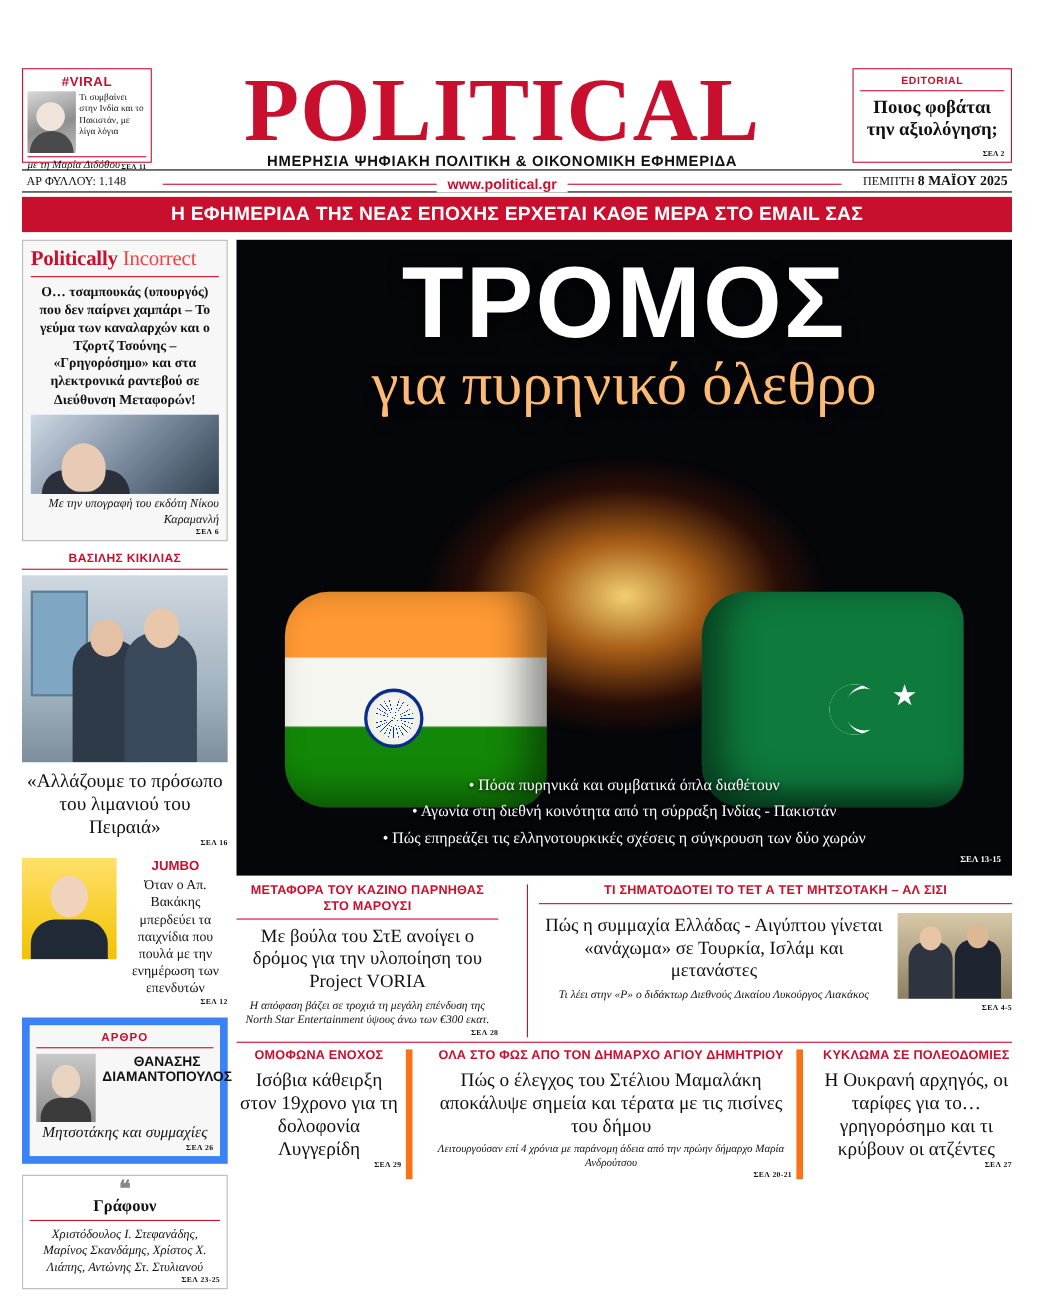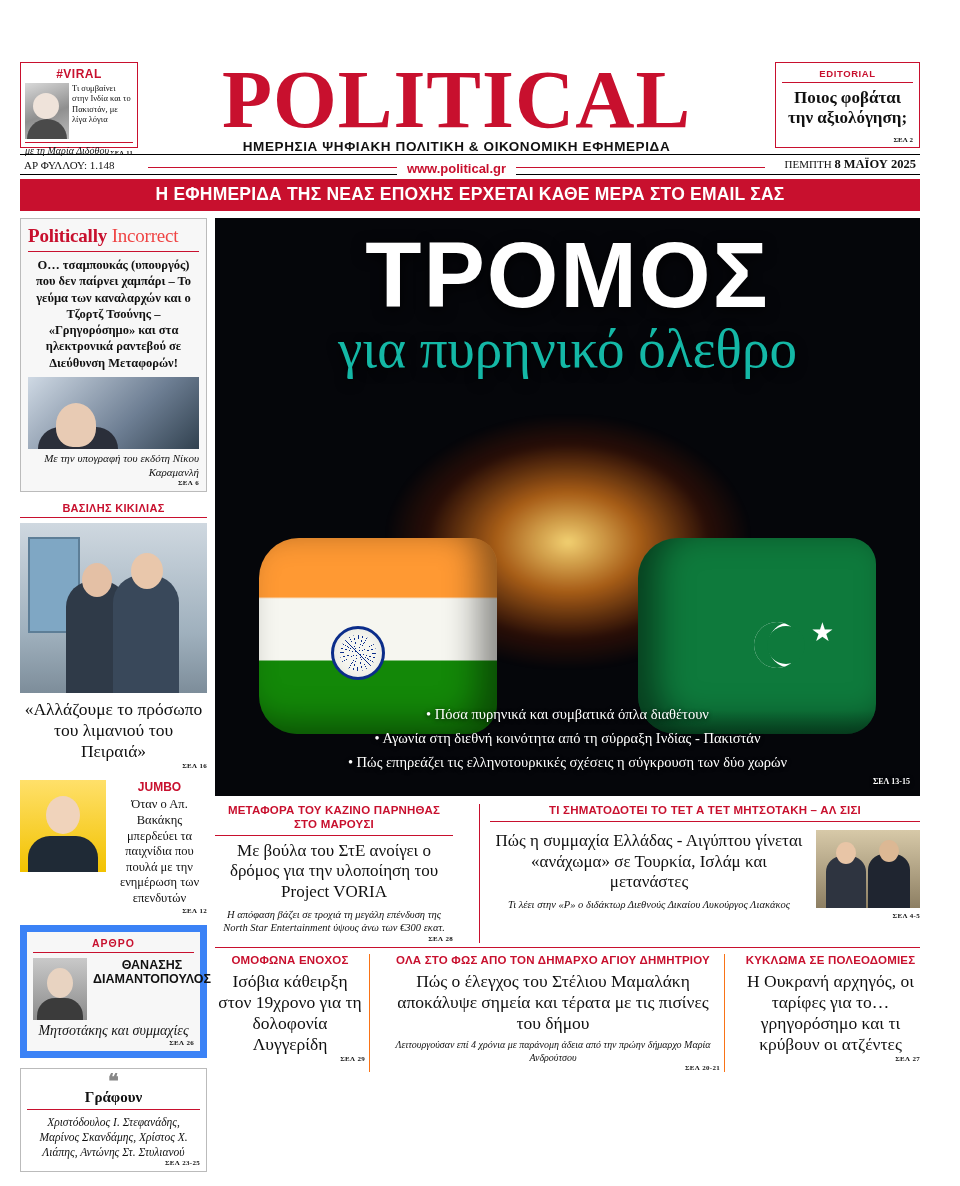--- a/index.html
+++ b/index.html
@@ -379,21 +379,21 @@
   .main-title .t1 {
     font-family: "Liberation Sans", sans-serif;
     font-weight: bold;
     color: #fff;
     font-size: 92px;
     letter-spacing: 2px;
     line-height: .95;
     text-shadow: 0 3px 14px rgba(0,0,0,.8);
   }
   .main-title .t2 {
-    color: #14b8a6;
+    color: #fdba74;
     font-size: 55px;
     line-height: 1;
     margin-top: 2px;
     text-shadow: 0 3px 12px rgba(0,0,0,.85);
   }
   .bullets {
     position: absolute;
     left: 0; right: 0; bottom: 8px;
     color: #fff;
     text-align: center;
@@ -431,21 +431,21 @@
   .sisi-photo .bh { position:absolute; right:21px; bottom:46px; width:20px; height:22px; border-radius:50%; background:#dcb894;}
 
   .three-col {
     display: flex;
     gap: 4px;
     margin-top: 4px;
     border-top: 1px solid #c8102e;
     padding-top: 6px;
   }
   .tc { flex: 1; }
-  .tc + .tc { border-left: 1px solid #f97316; padding-left: 16px; }
+  .tc + .tc { border-left: 6px solid #f97316; padding-left: 16px; }
   .tc.w1 { flex: 0 0 150px; }
   .tc.w2 { flex: 1; }
   .tc.w3 { flex: 0 0 196px; }
   .head-sm { font-size: 17.5px; line-height:1.2; text-align:center; margin-top:3px; }
   .deck-sm { font-size: 10px; font-style:italic; line-height:1.3; text-align:center; margin-top:4px; }
 </style>
 </head>
 <body>
 
 <div class="page">

